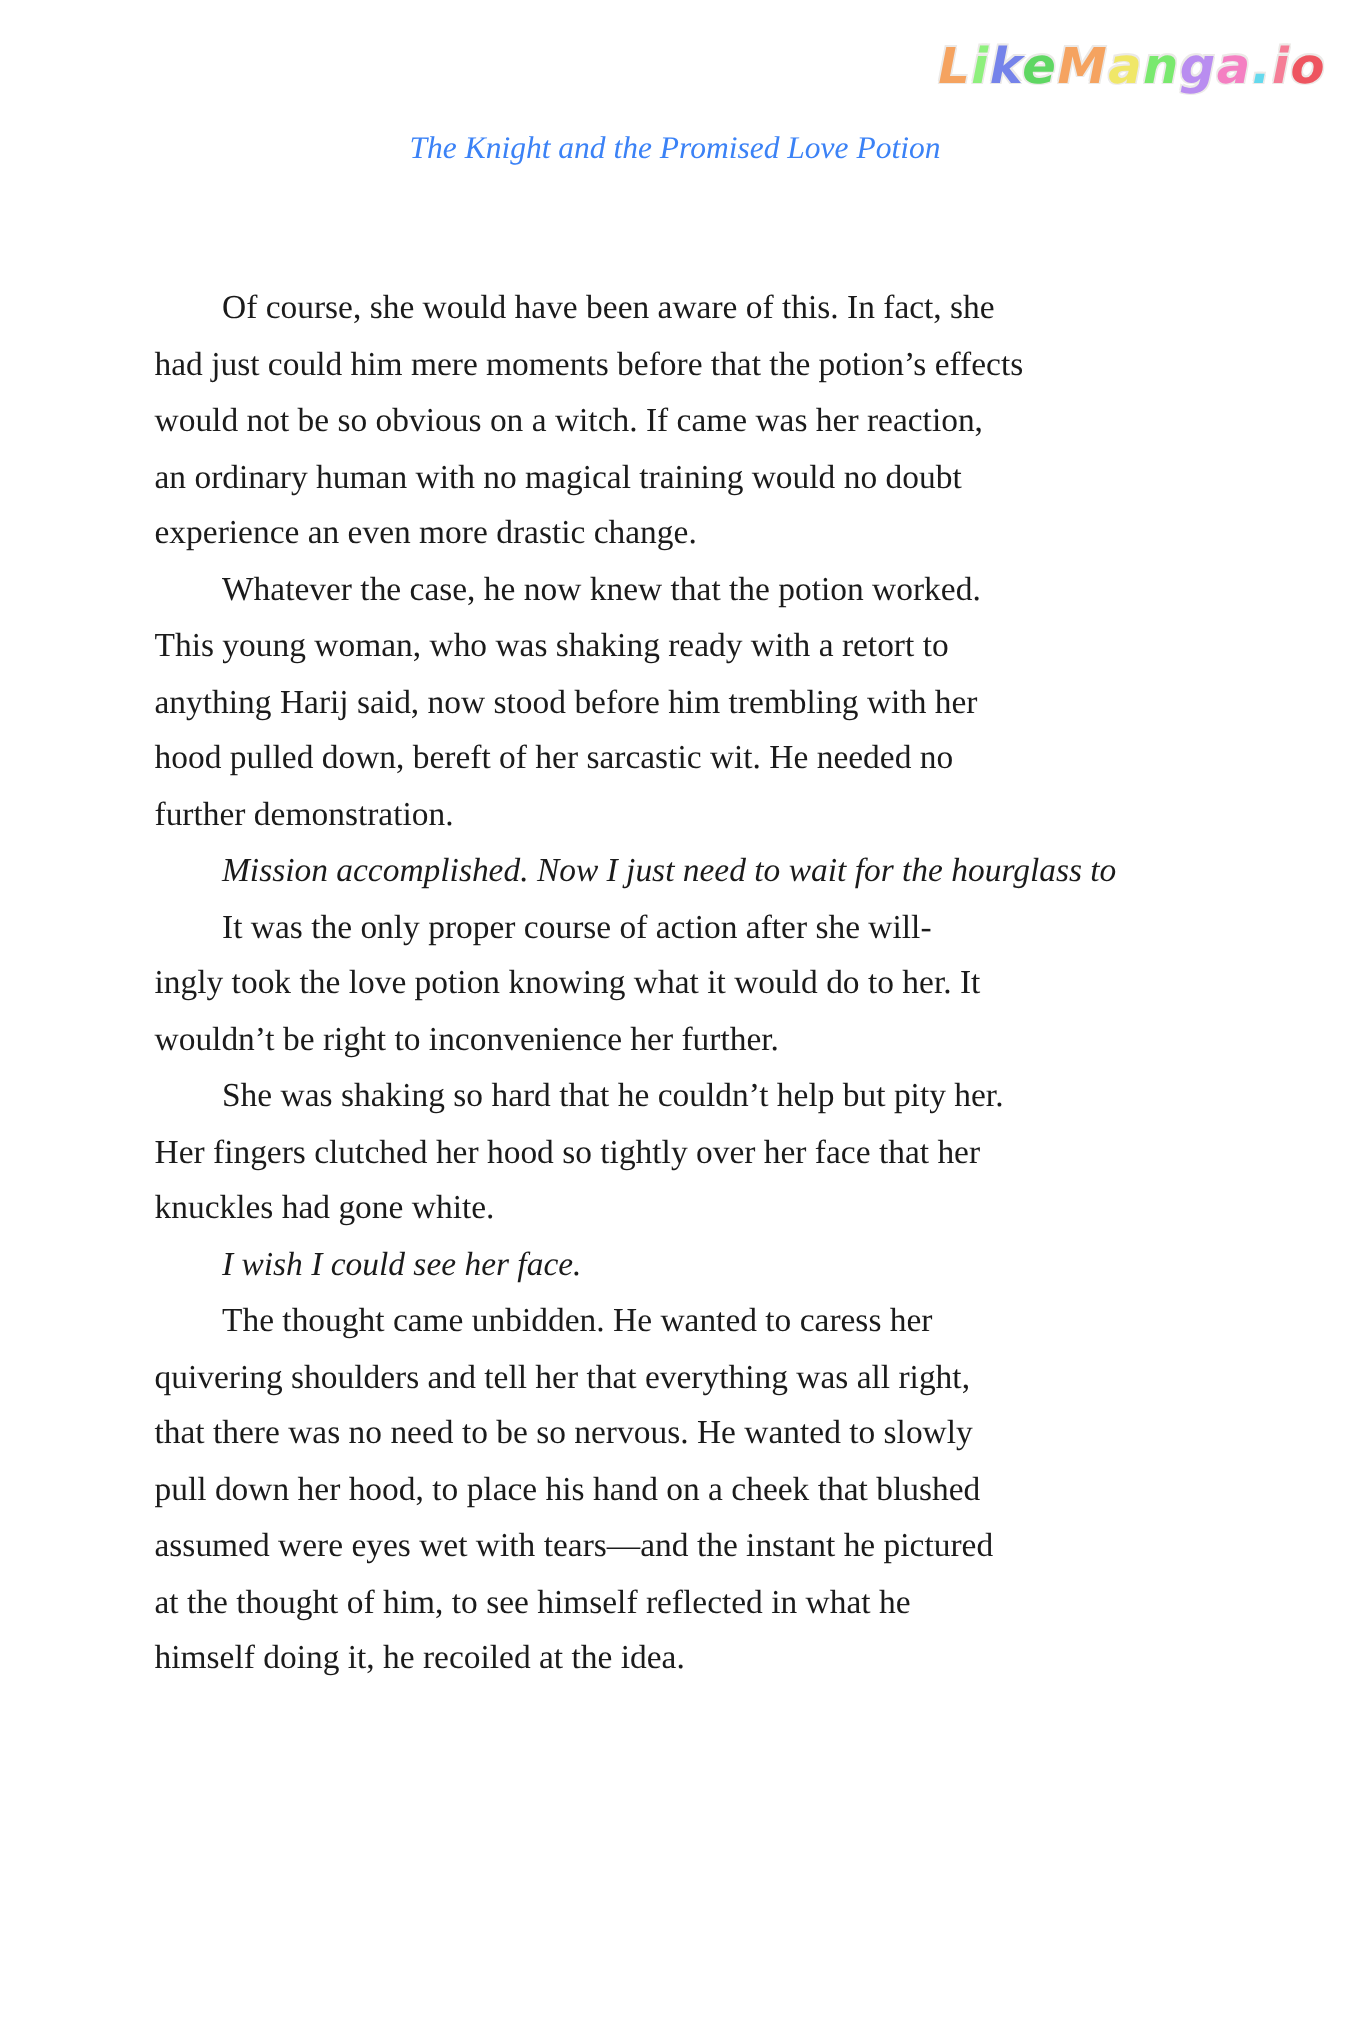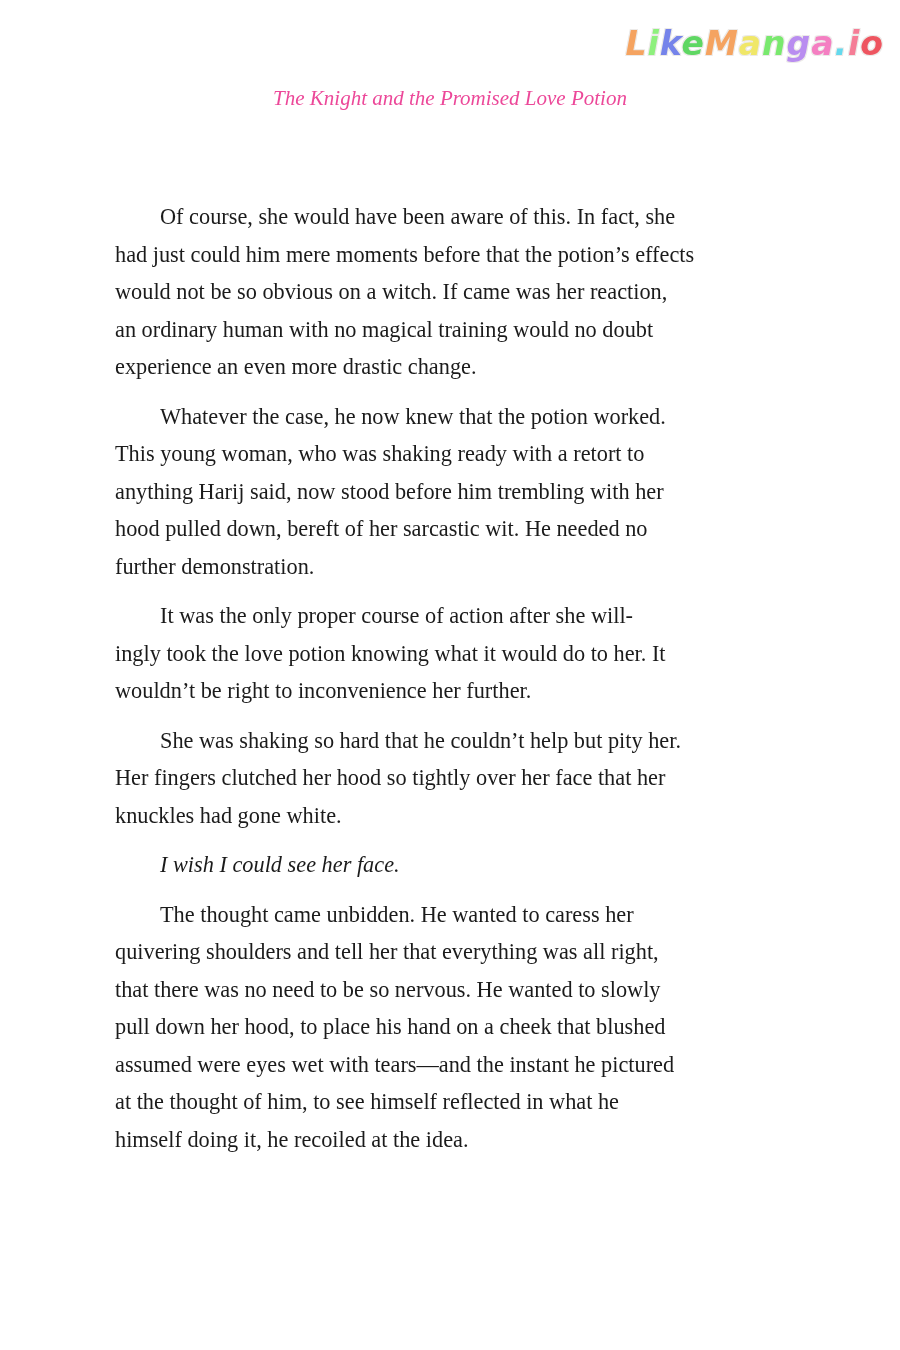--- a/index.html
+++ b/index.html
@@ -38,31 +38,31 @@
        0 0 3px #ffffff;
   }
   .running-head {
     position: absolute;
     top: 86px;
     left: 0;
     width: 100%;
     text-align: center;
     font-style: italic;
     font-size: 21px;
-    color: #ec4899;
+    color: #3b82f6;
   }
   .body-text {
     position: absolute;
     left: 103px;
     top: 186px;
     width: 660px;
     font-size: 22.3px;
     line-height: 37.5px;
   }
-  .para { margin: 12px; }
+  .para { margin: 0; }
   .para.italic { font-style: italic; }
   .line { white-space: nowrap; }
   .line.first { padding-left: 45px; }
 </style>
 </head>
 <body>
 
 <div class="page">
   <div class="watermark"><span style="color: rgb(245, 163, 96);">L</span><span style="color: rgb(142, 240, 125);">i</span><span style="color: rgb(117, 131, 234);">k</span><span style="color: rgb(95, 215, 99);">e</span><span style="color: rgb(245, 163, 96);">M</span><span style="color: rgb(240, 231, 104);">a</span><span style="color: rgb(121, 233, 110);">n</span><span style="color: rgb(185, 141, 240);">g</span><span style="color: rgb(244, 127, 194);">a</span><span style="color: rgb(100, 217, 237);">.</span><span style="color: rgb(245, 125, 150);">i</span><span style="color: rgb(238, 85, 96);">o</span></div>
   <div class="running-head">The Knight and the Promised Love Potion</div>
@@ -75,20 +75,21 @@
         <div class="line">experience an even more drastic change.</div>
       </div>
       <div class="para">
         <div class="line first">Whatever the case, he now knew that the potion worked.</div>
         <div class="line">This young woman, who was shaking ready with a retort to</div>
         <div class="line">anything Harij said, now stood before him trembling with her</div>
         <div class="line">hood pulled down, bereft of her sarcastic wit. He needed no</div>
         <div class="line">further demonstration.</div>
       </div>
       <div class="para italic">
+        <div class="line first">Mission accomplished. Now I just need to wait for the hourglass to</div>
       </div>
       <div class="para">
         <div class="line first">It was the only proper course of action after she will-</div>
         <div class="line">ingly took the love potion knowing what it would do to her. It</div>
         <div class="line">wouldn’t be right to inconvenience her further.</div>
       </div>
       <div class="para">
         <div class="line first">She was shaking so hard that he couldn’t help but pity her.</div>
         <div class="line">Her fingers clutched her hood so tightly over her face that her</div>
         <div class="line">knuckles had gone white.</div>

